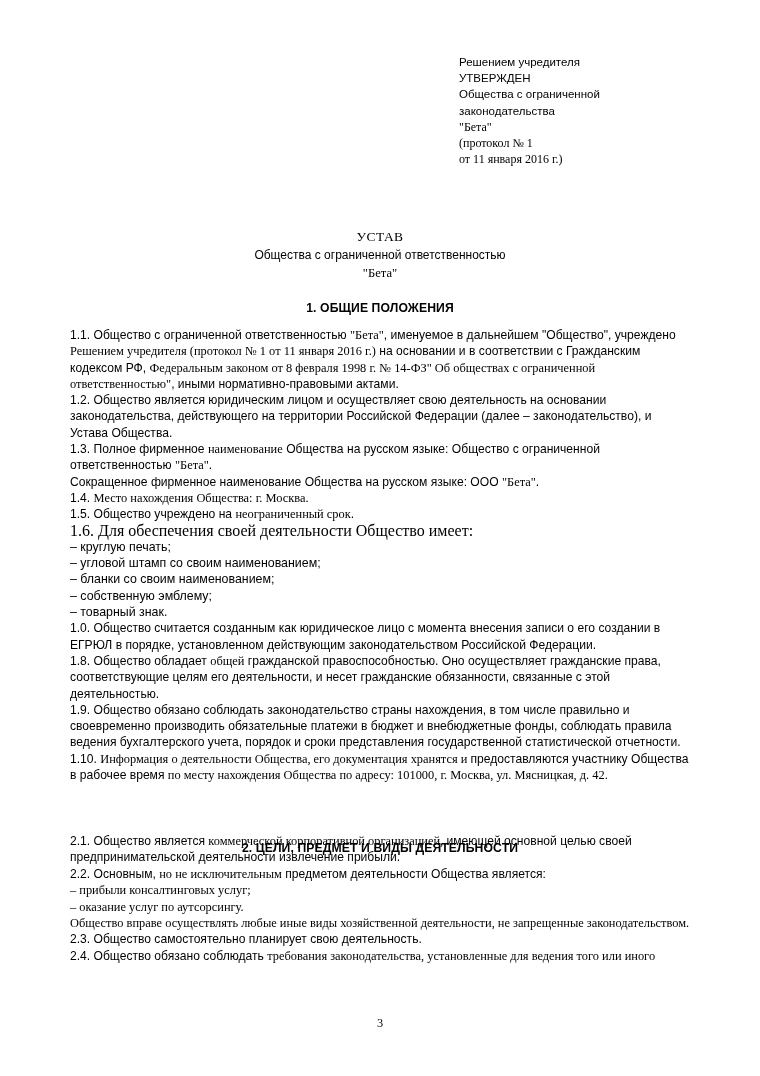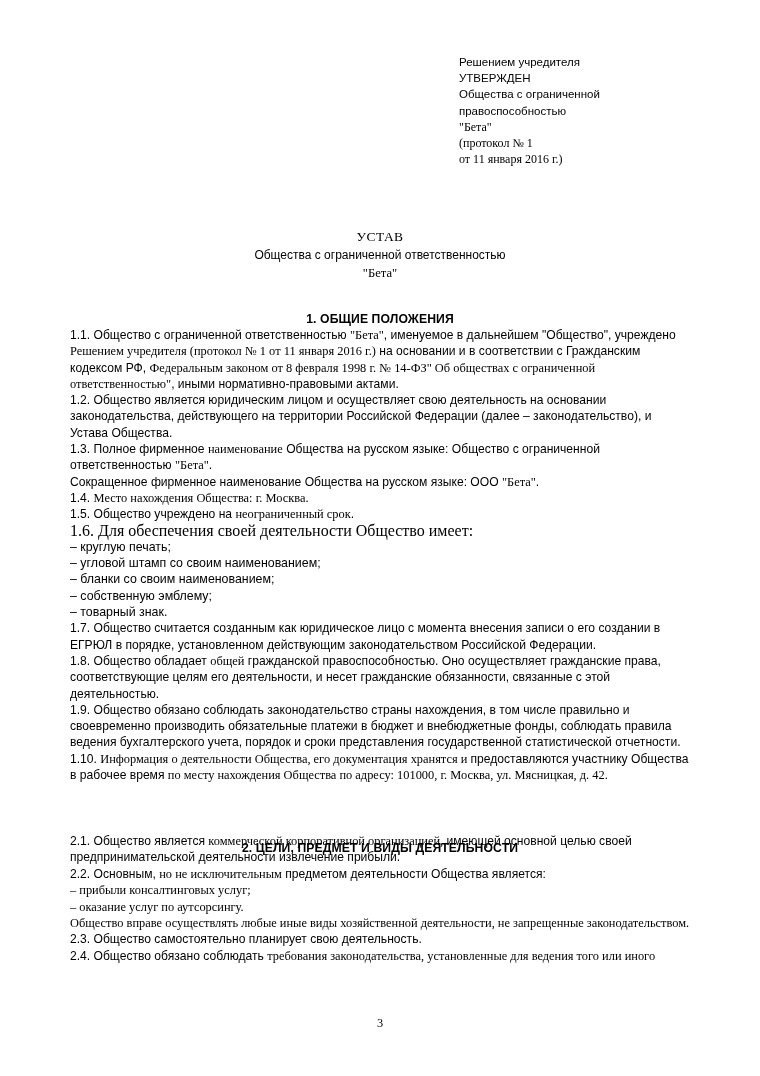--- a/index.html
+++ b/index.html
@@ -68,21 +68,21 @@
   .heading {
     position: absolute;
     left: 70px;
     width: 620px;
     text-align: center;
     font-family: "Liberation Sans", sans-serif;
     font-weight: bold;
     font-size: 12.2px;
     letter-spacing: 0.1px;
   }
-  #heading-1 { top: 312px; }
+  #heading-1 { top: 301px; }
   #heading-2 { top: 795px; margin-top: 46px; }
 
   
   .body-block {
     position: absolute;
     left: 70px;
     width: 622px;
     font-size: 12.1px;
     text-align: left;
   }
@@ -133,21 +133,21 @@
 </style>
 </head>
 <body>
 
 <div class="page">
 
   <div class="approval">
     <div class="line sans">Решением учредителя</div>
     <div class="line sans">УТВЕРЖДЕН</div>
     <div class="line sans">Общества с ограниченной</div>
-    <div class="line sans">правоспособностью</div>
+    <div class="line sans">законодательства</div>
     <div class="line serif">"Бета"</div>
     <div class="line serif">(протокол № 1</div>
     <div class="line serif">от 11 января 2016 г.)</div>
   </div>
 
   <div class="doc-title">
     <div class="t1">УСТАВ</div>
     <div class="t2">Общества с ограниченной ответственностью</div>
     <div class="t3">"Бета"</div>
   </div>
@@ -171,21 +171,21 @@
     <p class="serif" style="font-size:16px">1.6. Для обеспечения своей деятельности Общество имеет:</p>
 
     <div class="bullets-tight">
       <p>– круглую печать;</p>
       <p>– угловой штамп со своим наименованием;</p>
       <p>– бланки со своим наименованием;</p>
       <p>– собственную эмблему;</p>
       <p>– товарный знак.</p>
     </div>
 
-    <p class="sans">1.7. Общество считается созданным как юридическое лицо с момента внесения записи о его создании в ЕГРЮЛ в порядке, установленном действующим законодательством Российской Федерации.</p>
+    <p class="sans">1.0. Общество считается созданным как юридическое лицо с момента внесения записи о его создании в ЕГРЮЛ в порядке, установленном действующим законодательством Российской Федерации.</p>
 
     <p><span class="sans">1.8. Общество обладает </span><span class="serif">общей</span><span class="sans"> гражданской правоспособностью. Оно осуществляет гражданские права, соответствующие целям его деятельности, и несет гражданские обязанности, связанные с этой деятельностью.</span></p>
 
     <p class="sans">1.9. Общество обязано соблюдать законодательство страны нахождения, в том числе правильно и своевременно производить обязательные платежи в бюджет и внебюджетные фонды, соблюдать правила ведения бухгалтерского учета, порядок и сроки представления государственной статистической отчетности.</p>
 
     <p><span class="sans">1.10. </span><span class="serif">Информация о деятельности Общества, его документация хранятся и </span><span class="sans">предоставляются участнику Общества в рабочее время </span><span class="serif">по месту нахождения Общества по адресу: 101000, г. Москва, ул. Мясницкая, д. 42.</span></p>
 
   </div>
 
   <div class="heading" id="heading-2">2. ЦЕЛИ, ПРЕДМЕТ И ВИДЫ ДЕЯТЕЛЬНОСТИ</div>

